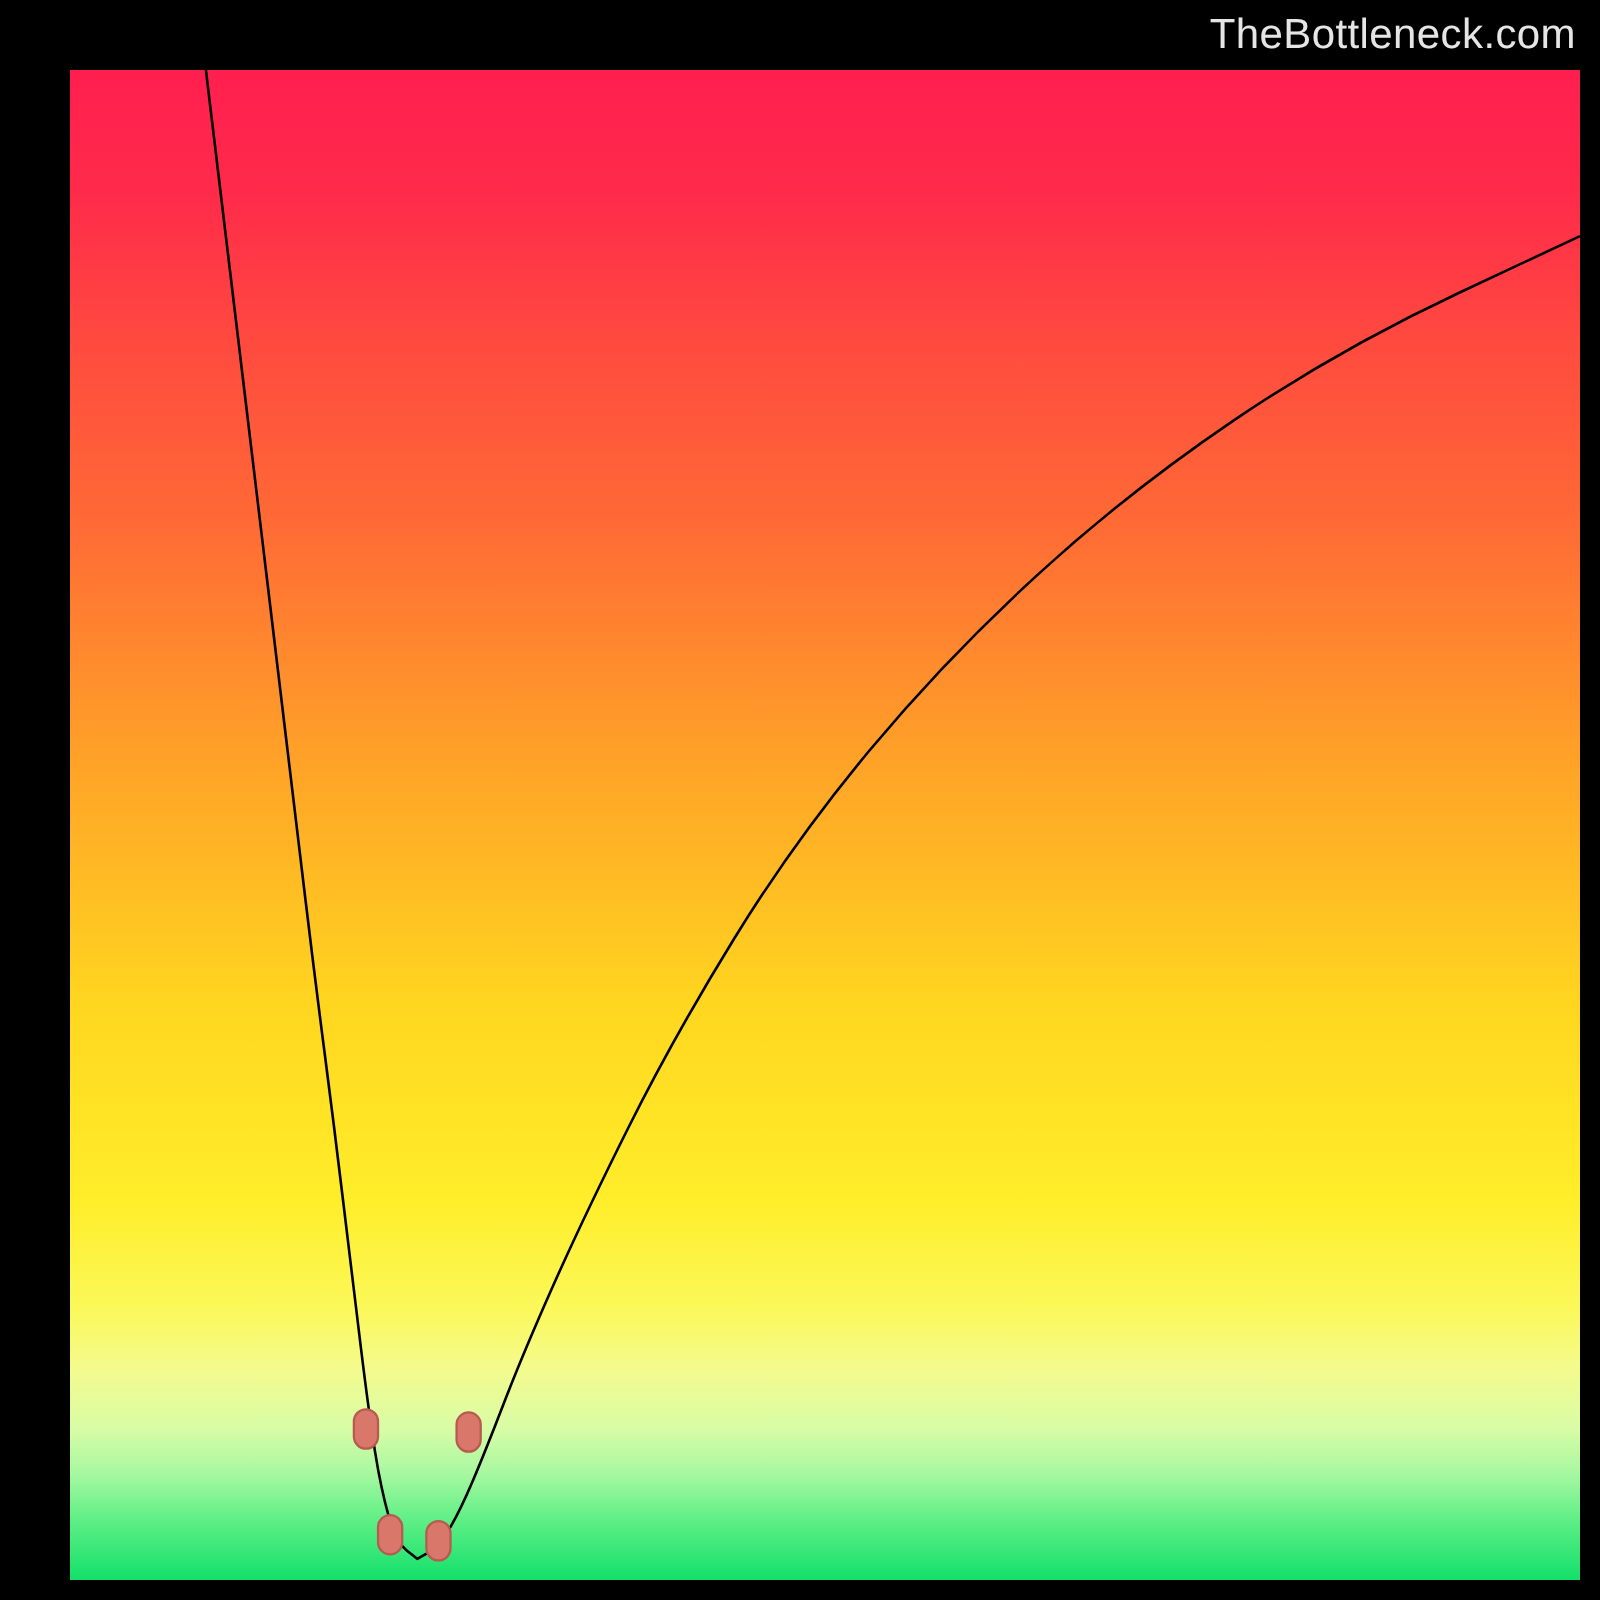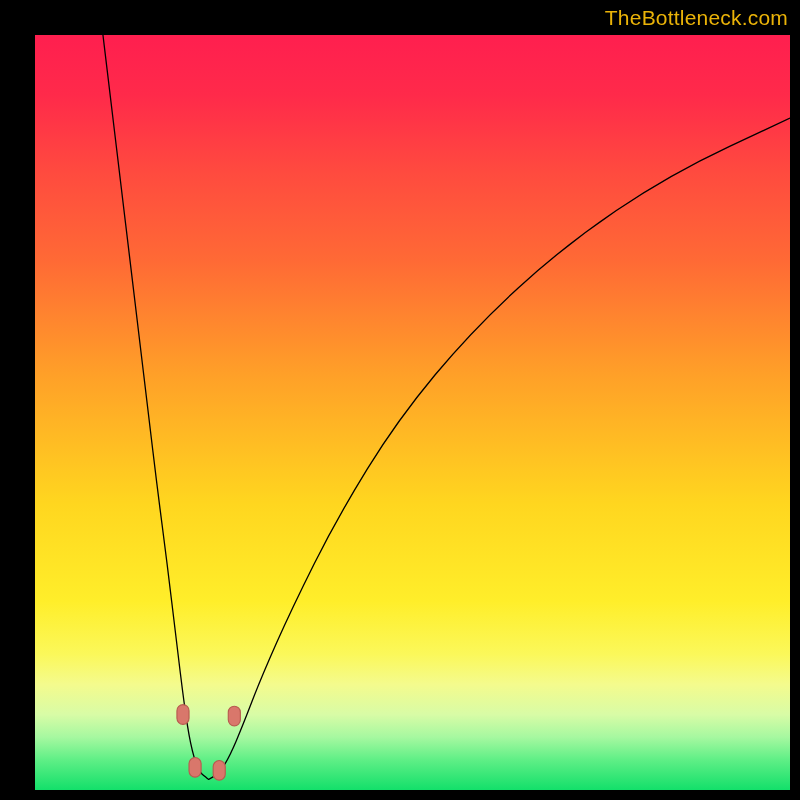--- a/index.html
+++ b/index.html
@@ -28,21 +28,21 @@
   .plot-bg {
     position: absolute;
     left: 0; top: 0;
     width: 100%; height: 100%;
   }
   .watermark {
     position: absolute;
     top: 6px;
     right: 12px;
     font-size: 21px;
-    color: #eab308;
+    color: #e5e5e5;
     font-weight: 400;
     letter-spacing: 0.2px;
     user-select: none;
   }
   svg.curve {
     position: absolute;
     left: 0; top: 0;
     width: 100%; height: 100%;
     overflow: visible;
   }

